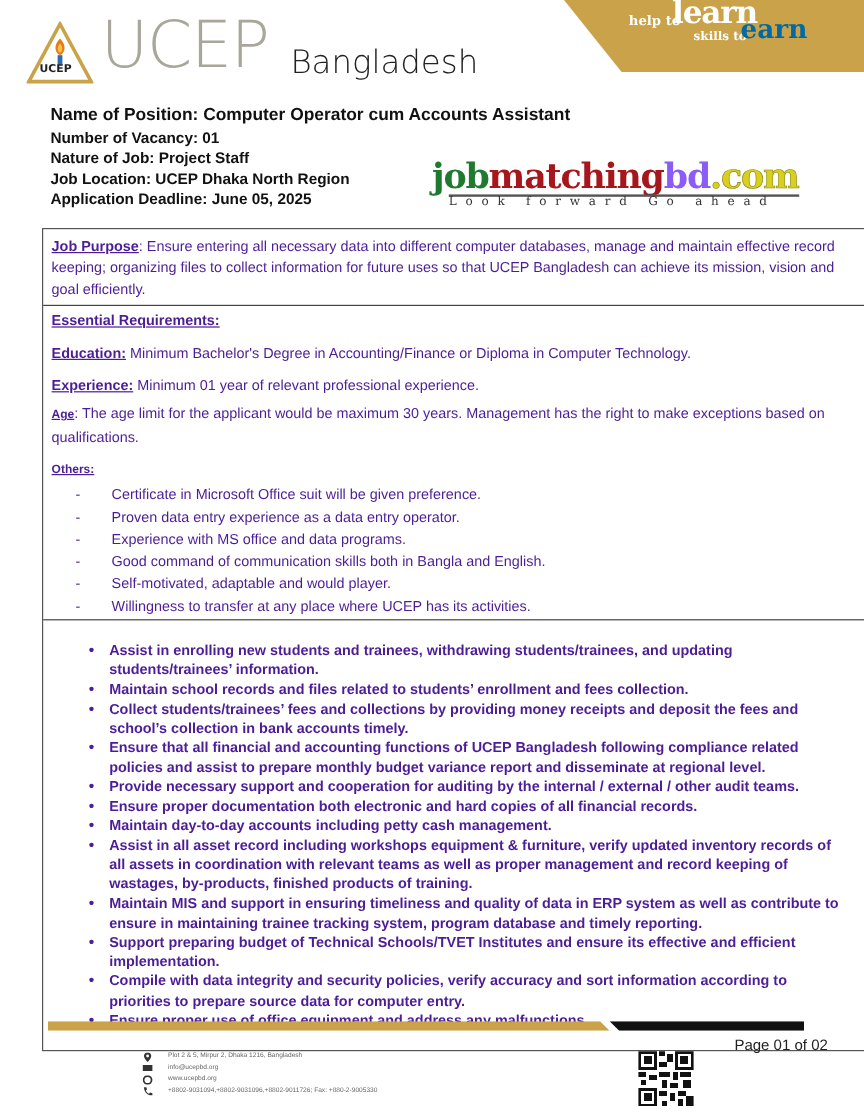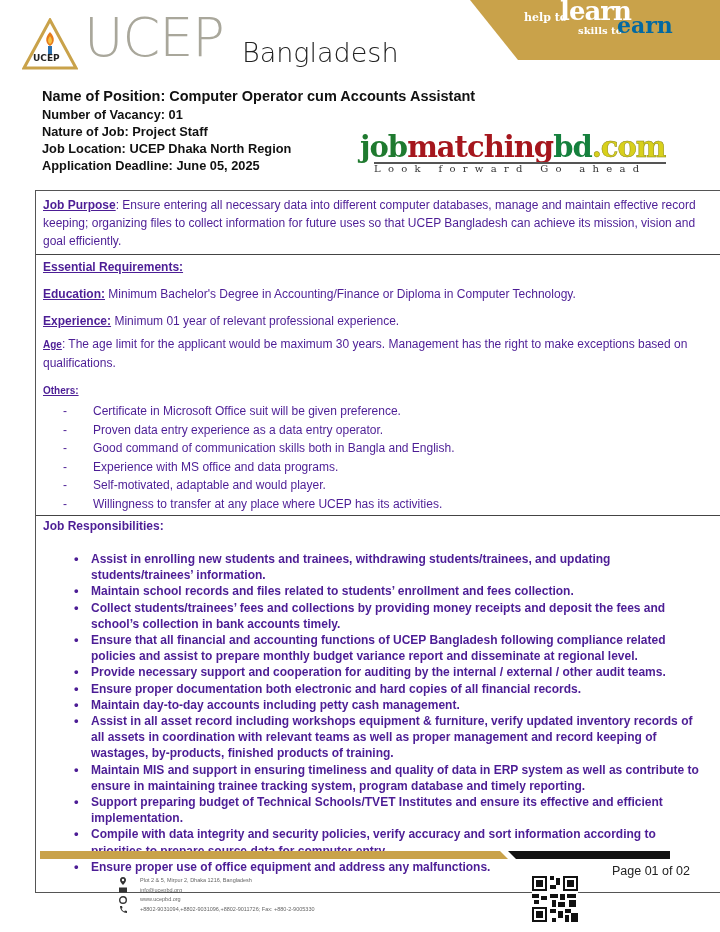--- a/index.html
+++ b/index.html
@@ -20,21 +20,21 @@
 
   
   .info { position:absolute; left:42px; top:86px; font-family:"Liberation Sans", sans-serif; font-weight:bold; color:#111; }
   .info .title { font-size:14.5px; line-height:20px; }
   .info .line { font-size:12.8px; line-height:17px; }
 
   .jm { position:absolute; left:360px; top:132px; width:320px; height:46px; }
   .jm-text { font-family:"DejaVu Serif", serif; font-weight:bold; font-size:29px; letter-spacing:-1px; line-height:30px; white-space:nowrap; }
   .jm-job { color:#1f7a2f; }
   .jm-match { color:#a5161d; }
-  .jm-bd { color:#15803d; }
+  .jm-bd { color:#8b5cf6; }
   .jm-com { color:#d8d01c; -webkit-text-stroke:0.5px #8a8510; }
   .jm-rule { position:absolute; left:14px; top:30px; width:292px; height:2px; background:#555; }
   .jm-sub { position:absolute; left:14px; top:31px; width:300px; font-family:"DejaVu Serif", serif; font-size:10px; letter-spacing:7.3px; color:#333; white-space:nowrap; }
 
   
   .box { position:absolute; left:35px; top:190px; width:694px; border:1.5px solid #555; box-sizing:border-box; font-size:12px; line-height:18px; color:#4c1d95; }
   .sec { padding:3px 7px 5px 7px; }
   .sec + .sec { border-top:1.5px solid #444; }
   .u { text-decoration:underline; font-weight:bold; }
   .b { font-weight:bold; }
@@ -103,29 +103,28 @@
 
   <div class="sec" style="padding-bottom:2px;">
     <div class="u">Essential Requirements:</div>
     <p class="para gap"><span class="u">Education:</span><span> Minimum Bachelor's Degree in Accounting/Finance or Diploma in Computer Technology.</span></p>
     <p class="para gap"><span class="u">Experience:</span><span> Minimum 01 year of relevant professional experience.</span></p>
     <p class="para" style="margin-top:5px;"><span class="u" style="font-size:10px;">Age</span><span>: The age limit for the applicant would be maximum 30 years. Management has the right to make exceptions based on qualifications.</span></p>
     <div class="u" style="margin-top:10px;font-size:10px;">Others:</div>
     <ul class="dash-list">
       <li>Certificate in Microsoft Office suit will be given preference.</li>
       <li>Proven data entry experience as a data entry operator.</li>
+      <li>Experience with MS office and data programs.</li>
       <li>Good command of communication skills both in Bangla and English.</li>
-      <li>Experience with MS office and data programs.</li>
       <li>Self-motivated, adaptable and would player.</li>
       <li>Willingness to transfer at any place where UCEP has its activities.</li>
     </ul>
   </div>
 
   <div class="sec" style="padding-top:1px;padding-bottom:1px;">
-    <div class="b">Job Responsibilities:</div>
     <ul class="dot-list">
       <li>Assist in enrolling new students and trainees, withdrawing students/trainees, and updating students/trainees’ information.</li>
       <li>Maintain school records and files related to students’ enrollment and fees collection.</li>
       <li>Collect students/trainees’ fees and collections by providing money receipts and deposit the fees and school’s collection in bank accounts timely.</li>
       <li>Ensure that all financial and accounting functions of UCEP Bangladesh following compliance related policies and assist to prepare monthly budget variance report and disseminate at regional level.</li>
       <li>Provide necessary support and cooperation for auditing by the internal / external / other audit teams.</li>
       <li>Ensure proper documentation both electronic and hard copies of all financial records.</li>
       <li>Maintain day-to-day accounts including petty cash management.</li>
       <li>Assist in all asset record including workshops equipment &amp; furniture, verify updated inventory records of all assets in coordination with relevant teams as well as proper management and record keeping of wastages, by-products, finished products of training.</li>
       <li>Maintain MIS and support in ensuring timeliness and quality of data in ERP system as well as contribute to ensure in maintaining trainee tracking system, program database and timely reporting.</li>

